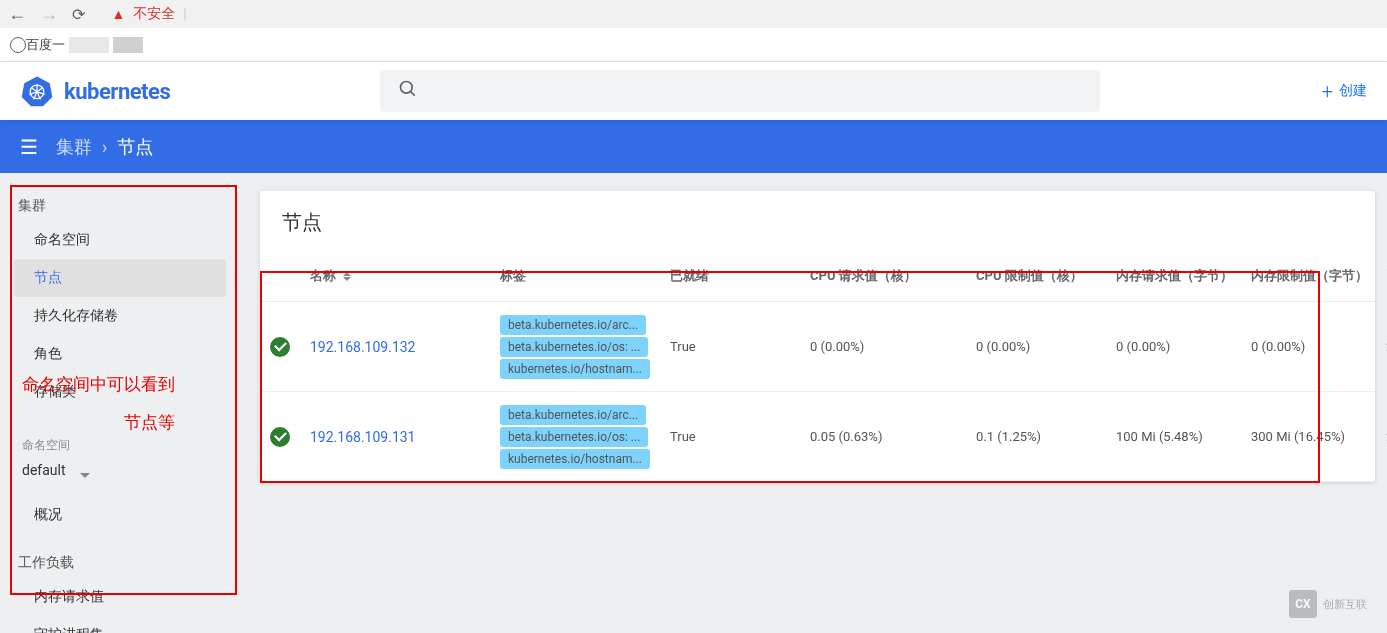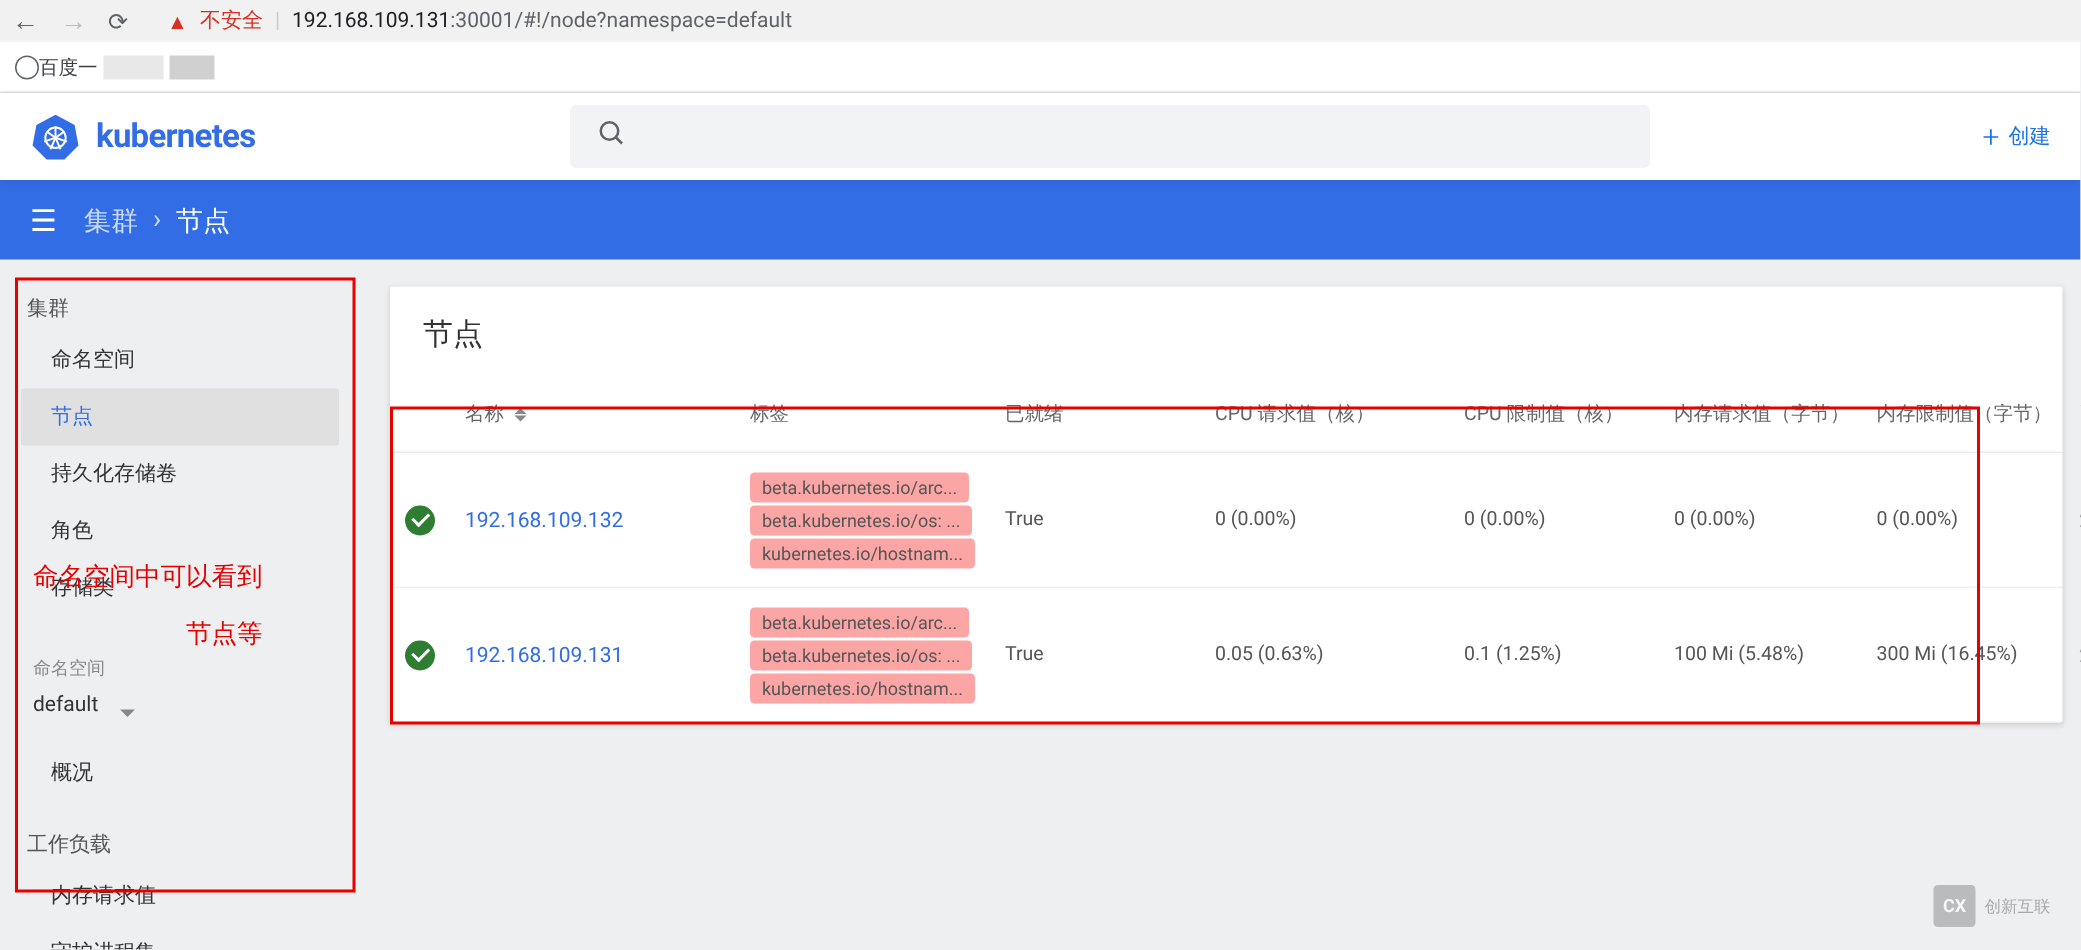--- a/index.html
+++ b/index.html
@@ -57,57 +57,54 @@
     
     
     .content { flex: 1; padding: 18px 0 0 20px; position: relative; }
     .card { background: #fff; border-radius: 2px; box-shadow: 0 1px 4px rgba(0,0,0,0.15); width: 1115px; }
     .card-title { font-size: 20px; color: #333; padding: 18px 22px 14px; }
     .table { width: 100%; }
     .thead-row, .tbody-row { display: flex; align-items: center; padding: 0 10px; }
     .thead-row { height: 52px; border-bottom: 1px solid rgba(0,0,0,0.08); }
     .tbody-row { height: 90px; border-bottom: 1px solid rgba(0,0,0,0.06); }
     .th, .td { font-size: 13px; color: #555; }
-    .th { font-size: 13px; color: #666; }
+    .th { font-size: 13px; color: #666; font-weight: bold; }
     .col-status { width: 40px; flex-shrink: 0; }
     .col-name { width: 190px; flex-shrink: 0; }
     .col-labels { width: 170px; flex-shrink: 0; }
     .col-ready { width: 140px; flex-shrink: 0; }
     .col-cpu-req { width: 130px; flex-shrink: 0; }
     .col-cpu-lim { width: 140px; flex-shrink: 0; margin-left: 36px; }
     .col-mem-req { width: 135px; flex-shrink: 0; }
     .col-mem-lim { width: 135px; flex-shrink: 0; }
     .col-created { width: 60px; flex-shrink: 0; }
     .sort-icon { display: inline-flex; flex-direction: column; gap: 1px; margin-left: 4px; vertical-align: middle; }
     .sort-up { border-left: 4px solid transparent; border-right: 4px solid transparent; border-bottom: 4px solid #888; }
     .sort-down { border-left: 4px solid transparent; border-right: 4px solid transparent; border-top: 4px solid #888; }
     .check-circle { width: 20px; height: 20px; background: #2e7d32; border-radius: 50%; display: flex; align-items: center; justify-content: center; }
     .check-circle::after { content: ''; width: 5px; height: 9px; border-right: 2px solid #fff; border-bottom: 2px solid #fff; transform: rotate(45deg) translate(-1px, -1px); }
     .node-link { color: #326de6; font-size: 14px; }
-    .label-chip { background: #fca5a5; border-radius: 3px; padding: 3px 8px; font-size: 12px; color: #555; margin: 2px 0; display: block; width: fit-content; max-width: 160px; white-space: nowrap; overflow: hidden; text-overflow: ellipsis; }
+    .label-chip { background: #7dd3fc; border-radius: 3px; padding: 3px 8px; font-size: 12px; color: #555; margin: 2px 0; display: block; width: fit-content; max-width: 160px; white-space: nowrap; overflow: hidden; text-overflow: ellipsis; }
     .content-red-box { position: absolute; top: 98px; left: 20px; width: 1060px; height: 212px; border: 2.5px solid #e60000; pointer-events: none; }
     
     .watermark { position: absolute; right: 20px; bottom: 15px; display: flex; align-items: center; gap: 6px; opacity: 0.5; }
     .wm-logo { width: 28px; height: 28px; background: #888; color: #fff; font-weight: bold; font-size: 12px; display: flex; align-items: center; justify-content: center; border-radius: 3px; }
     .wm-text { font-size: 11px; color: #666; }
   </style>
 </head>
 <body>
 
 <div class="browser-chrome">
   <span class="nav-arrow">←</span>
   <span class="nav-arrow disabled">→</span>
   <span class="reload-icon">⟳</span>
   <div class="url-bar">
     <span class="insecure-icon">▲</span>
     <span class="insecure-text">不安全</span>
     <span style="color:#ccc;">|</span>
-    <span>
-      <span class="url-ip">192.168.109.131</span><span class="url-path">:30001/#!/node?namespace=default</span>
-    </span>
   </div>
 </div>
 
 <div class="bookmarks-bar">
   <span class="bookmark-globe"></span>
   <span class="bookmark-text">百度一</span>
   <span class="bookmark-stripe s1"></span>
   <span class="bookmark-stripe s2"></span>
 </div>
 

